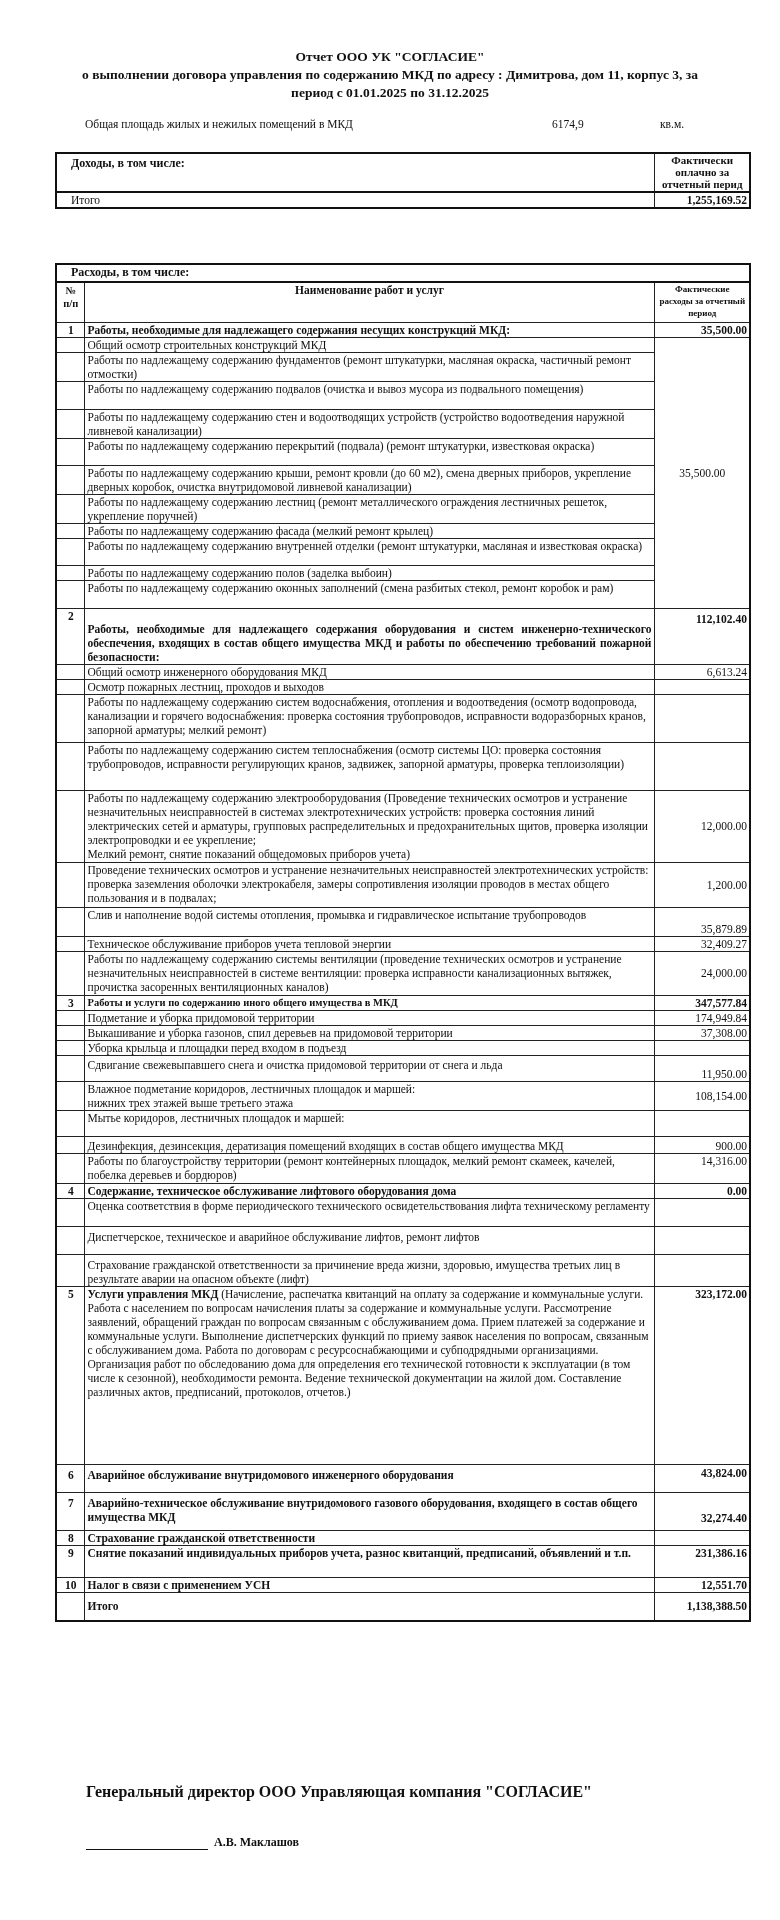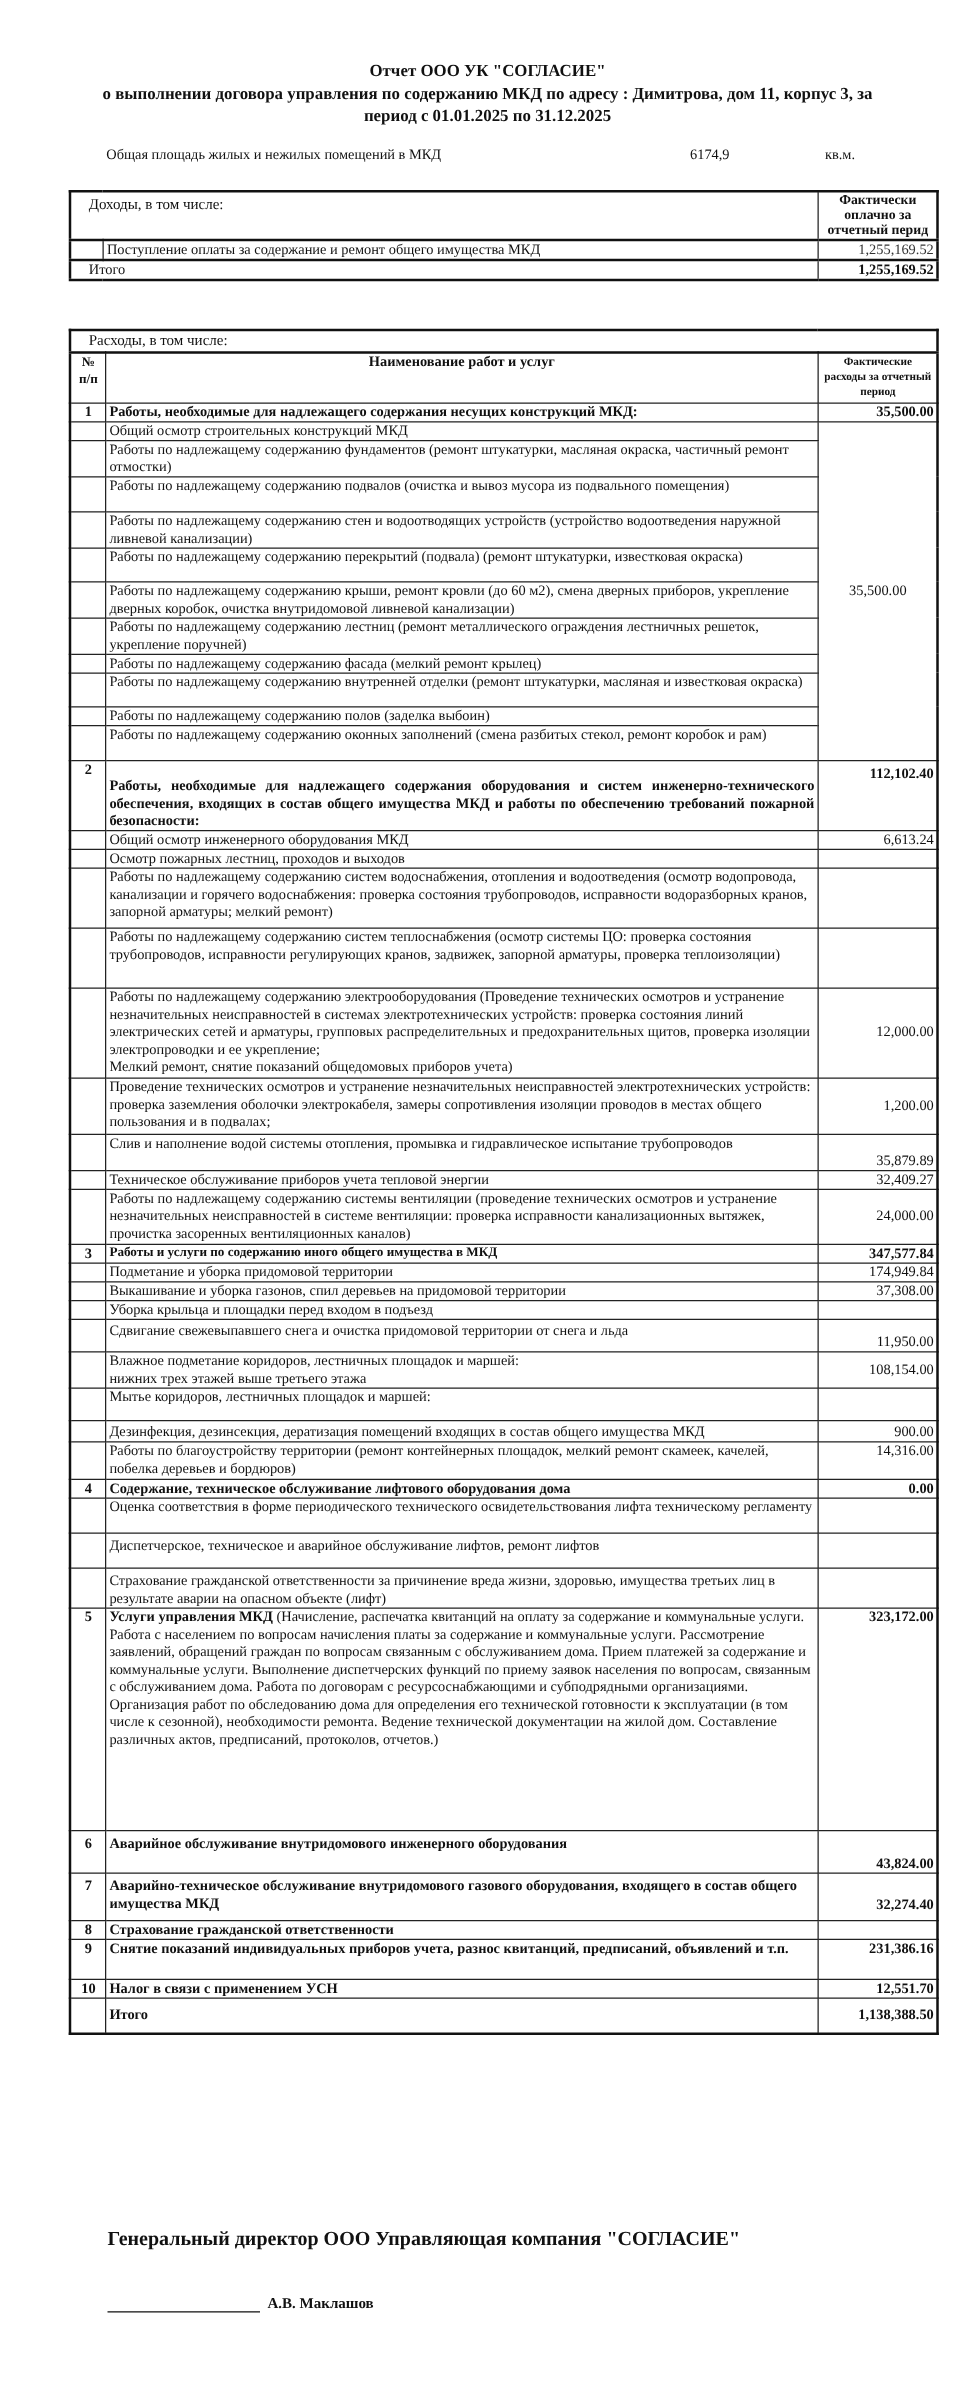--- a/index.html
+++ b/index.html
@@ -14,21 +14,21 @@
 
   table { border-collapse: collapse; position: absolute; left: 55px; width: 696px; table-layout: fixed; }
   td { border: 1px solid #222; font-size: 11.5px; line-height: 14px; padding: 0 2px 0 3px; vertical-align: top; }
   .income { top: 152px; border: 2px solid #111; }
   .income td.bb2 { border-bottom: 2px solid #111; }
   .expenses { top: 263px; border: 2px solid #111; }
   .c-num { width: 24px; text-align: center; font-weight: bold; }
   .c-val { width: 92px; text-align: right; }
   .b { font-weight: bold; }
   .hdr { font-size: 11px; line-height: 12px; text-align: center; font-weight: bold; }
-  .head-title { font-weight: normal; font-size: 12px; padding-left: 14px; margin-top: 37px; }
+  .head-title { font-weight: bold; font-size: 12px; padding-left: 14px; margin-top: 37px; }
   .colhead { font-weight: bold; text-align: center; font-size: 11.5px; }
   .vmid { vertical-align: middle; }
   .vbot { vertical-align: bottom; }
   .just { text-align: justify; }
   .merged { vertical-align: middle; text-align: center; }
   .sign1 { position: absolute; top: 1783px; left: 86px; font-weight: bold; font-size: 16px; }
   .sign2 { position: absolute; top: 1835px; left: 86px; font-weight: bold; font-size: 12px; }
   .sig-line { display: inline-block; width: 122px; border-bottom: 1px solid #111; margin-right: 6px; vertical-align: bottom; height: 12px; }
 </style>
 </head>
@@ -46,25 +46,20 @@
   <colgroup>
       <col style="width:26px">
       <col>
       <col style="width:96px">
     </colgroup>
   <tbody>
       <tr style="height:39px">
     <td colspan="2" class="head-title bb2" style="border-right:1px solid #222;padding-top:2px">Доходы, в том числе:</td>
     <td class="hdr bb2">Фактически оплачно за отчетный перид</td>
   </tr>
-  <tr style="height:14px">
-    <td></td>
-    <td>Поступление оплаты за содержание и ремонт общего имущества МКД</td>
-    <td class="c-val" style="color:#333">1,255,169.52</td>
-  </tr>
   <tr style="height:16px">
     <td colspan="2" class="bb2" style="border-top:2px solid #111;padding-left:14px">Итого</td>
     <td class="c-val b bb2" style="border-top:2px solid #111">1,255,169.52</td>
   </tr>
 </tbody>
   </table>
 
 <table class="expenses">
   <colgroup>
       <col style="width:28px">
@@ -252,21 +247,21 @@
 
   <tr style="height:178px">
     <td class="c-num">5</td>
     <td><span class="b">Услуги управления МКД</span><span> (Начисление, распечатка квитанций на оплату за содержание и коммунальные услуги. Работа с населением по вопросам начисления платы за содержание и коммунальные услуги. Рассмотрение заявлений, обращений граждан по вопросам связанным с обслуживанием дома. Прием платежей за содержание и коммунальные услуги. Выполнение диспетчерских функций по приему заявок  населения по вопросам, связанным с обслуживанием дома. Работа по договорам с ресурсоснабжающими и субподрядными организациями. Организация работ по обследованию дома для определения его технической готовности к эксплуатации (в том числе к сезонной), необходимости ремонта. Ведение технической документации на жилой дом. Составление различных актов, предписаний, протоколов, отчетов.)</span></td>
     <td class="c-val b">323,172.00</td>
   </tr>
 
   <tr style="height:28px">
     <td class="c-num" style="padding-top:3px">6</td>
     <td class="b" style="padding-top:3px"> Аварийное обслуживание внутридомового инженерного оборудования</td>
-    <td class="c-val b" style="padding-top:19px">43,824.00</td>
+    <td class="c-val b" style="padding-top:1px">43,824.00</td>
   </tr>
   <tr style="height:38px">
     <td class="c-num" style="padding-top:3px">7</td>
     <td class="b" style="padding-top:3px">Аварийно-техническое обслуживание внутридомового газового оборудования, входящего в состав общего имущества МКД</td>
     <td class="c-val b" style="padding-top:18px">32,274.40</td>
   </tr>
   <tr style="height:15px">
     <td class="c-num">8</td>
     <td class="b">Страхование гражданской ответственности</td>
     <td class="c-val b"></td>

